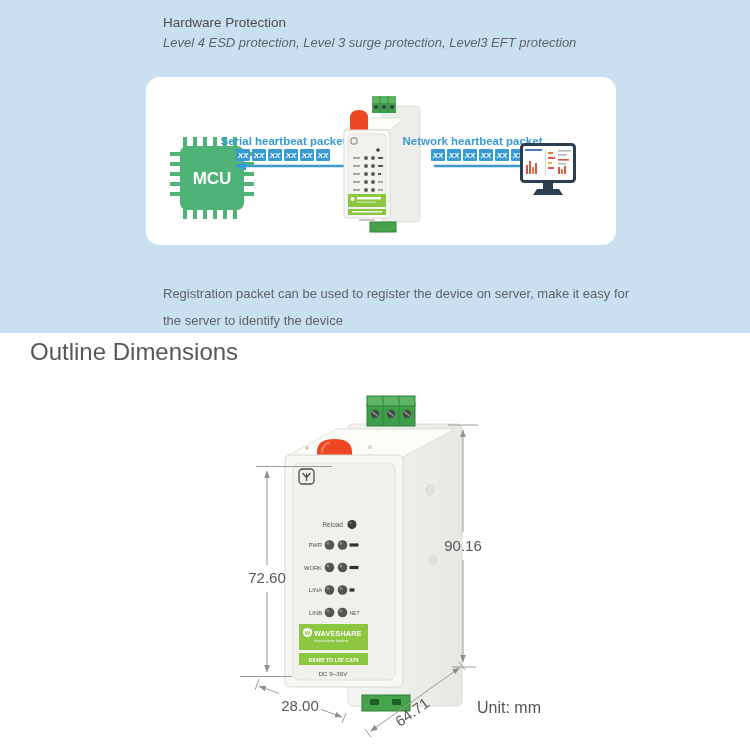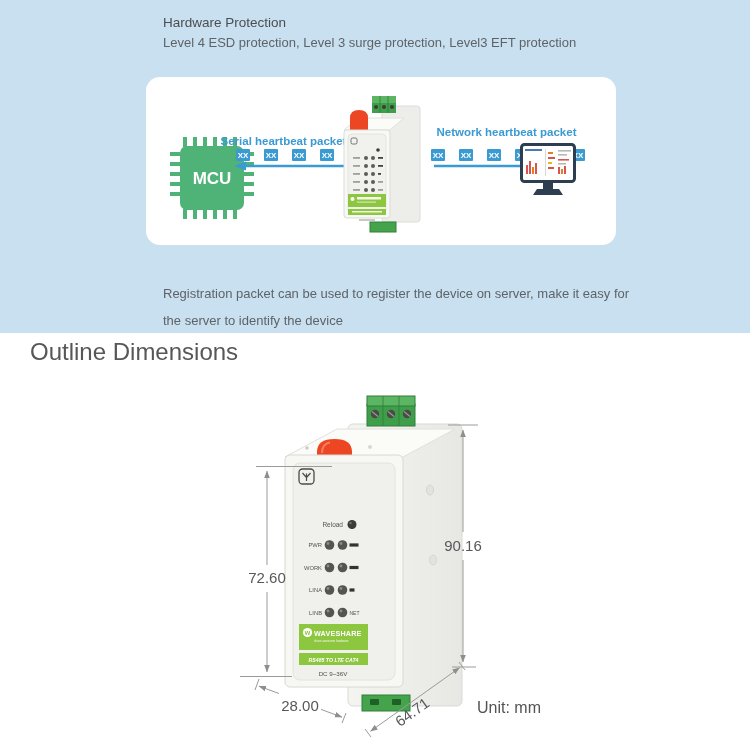--- a/index.html
+++ b/index.html
@@ -4,35 +4,35 @@
 <style>
   html,body{margin:0;padding:0;background:#fff;}
   .page{position:relative;width:750px;height:750px;overflow:hidden;background:#fff;
         font-family:"Liberation Sans",sans-serif;}
   .abs{position:absolute;}
   .blue-bg{left:0;top:0;width:750px;height:333px;background:#c8e0ef;}
   .sec-title{font-size:13.5px;font-weight:normal;color:#4c4e50;}
   .sec-body{font-size:13px;color:#5f6368;line-height:19px;}
   .card{left:146px;top:77px;width:470px;height:168px;background:#ffffff;border-radius:14px;}
   .hb-label{font-size:11.5px;font-weight:bold;color:#3a9ad2;text-align:center;}
-  .byte-row{display:flex;gap:14px;}
+  .byte-row{display:flex;gap:2px;font-style:italic;}
   .byte{width:14px;height:12px;background:#3a9ad2;color:#fff;font-size:8px;font-weight:bold;
         display:flex;align-items:center;justify-content:center;border-radius:1px;}
   .outline-title{left:30px;top:338px;width:710px;text-align:left;font-size:24px;color:#57575a;}
   svg text{font-family:"Liberation Sans",sans-serif;}
 </style>
 </head>
 <body>
 
 <div class="page">
 
   <div class="abs blue-bg"></div>
 
   <div class="abs sec-title" style="left:163px;top:15px;">Hardware Protection</div>
-  <div class="abs sec-body" style="left:163px;top:33px;width:480px;">Level 4 ESD protection, Level 3 surge protection, Level3 EFT protection</div>
+  <div class="abs sec-body" style="left:163px;top:33px;width:480px;font-style:italic;">Level 4 ESD protection, Level 3 surge protection, Level3 EFT protection</div>
 
   <div class="abs card"></div>
 
   <svg class="abs" style="left:166px;top:134px;" width="92" height="88" viewBox="0 0 92 88">
     <g fill="#4fb377">
       <rect x="17" y="3" width="4" height="10"></rect>
         <rect x="27" y="3" width="4" height="10"></rect>
       <rect x="37" y="3" width="4" height="10"></rect>
         <rect x="47" y="3" width="4" height="10"></rect>
       <rect x="57" y="3" width="4" height="10"></rect>
@@ -112,21 +112,21 @@
     <rect x="10" y="102" width="38" height="13" fill="#8dc63f"></rect>
     <circle cx="14.5" cy="107" r="2" fill="#ffffff"></circle>
     <rect x="19" y="105" width="24" height="2.5" fill="#ffffff" opacity="0.9"></rect>
     <rect x="19" y="109.5" width="19" height="1.2" fill="#ffffff" opacity="0.6"></rect>
     <rect x="10" y="117" width="38" height="6" fill="#8dc63f"></rect>
     <rect x="14" y="119" width="30" height="1.5" fill="#ffffff" opacity="0.85"></rect>
     <rect x="21" y="127" width="16" height="2" fill="#c9c9c4"></rect>
     <rect x="32" y="130" width="26" height="10" fill="#45a34c" stroke="#2f8038"></rect>
   </svg>
 
-  <div class="abs hb-label" style="left:395px;top:126px;width:155px;margin-left:34px;">Network heartbeat packet</div>
+  <div class="abs hb-label" style="left:395px;top:135px;width:155px;">Network heartbeat packet</div>
   <div class="abs byte-row" style="left:431px;top:149px;">
     <span class="byte">XX</span>
     <span class="byte">XX</span>
     <span class="byte">XX</span>
     <span class="byte">XX</span>
     <span class="byte">XX</span>
     <span class="byte">XX</span>
   </div>
   <svg class="abs" style="left:430px;top:160px;" width="120" height="12" viewBox="0 0 120 12">
     <line x1="4" y1="6" x2="107" y2="6" stroke="#3a9ad2" stroke-width="2.4"></line>

